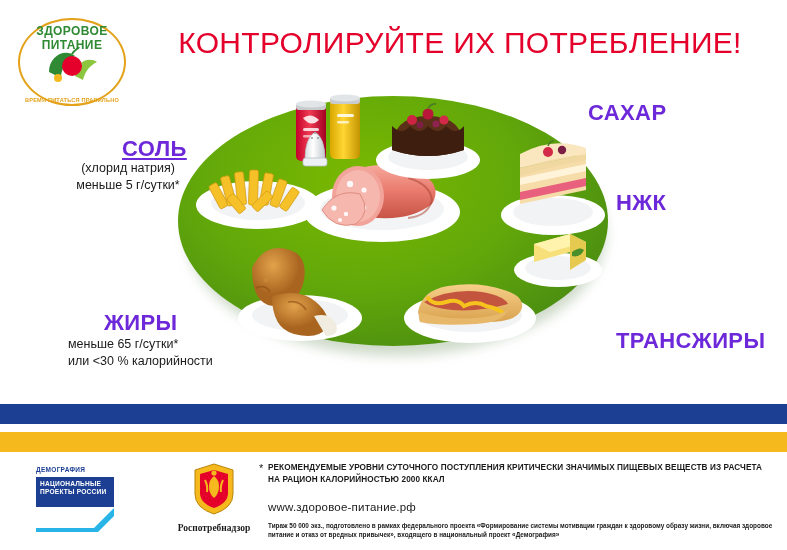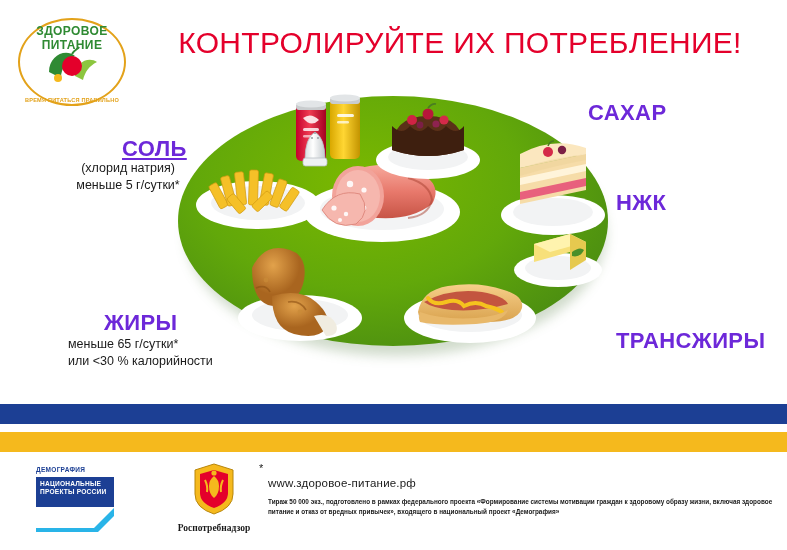--- a/index.html
+++ b/index.html
@@ -443,17 +443,18 @@
       <path d="M23 14 q-5 4 -5 10 q0 8 5 12 q5 -4 5 -12 q0 -6 -5 -10 z" fill="#f5b91d"></path>
       <path d="M14 18 q3 6 2 12" stroke="#f5b91d" stroke-width="2" fill="none"></path>
       <path d="M32 18 q-3 6 -2 12" stroke="#f5b91d" stroke-width="2" fill="none"></path>
       <circle cx="23" cy="11" r="2.6" fill="#f5b91d"></circle>
     </svg>
     <div class="rpn-label">Роспотребнадзор</div>
   </div>
 
   <div class="footer-text">
     <span class="footer-aster">*</span>
+    <div class="footer-note">РЕКОМЕНДУЕМЫЕ УРОВНИ СУТОЧНОГО ПОСТУПЛЕНИЯ КРИТИЧЕСКИ ЗНАЧИМЫХ ПИЩЕВЫХ ВЕЩЕСТВ ИЗ РАСЧЕТА НА РАЦИОН КАЛОРИЙНОСТЬЮ 2000 ККАЛ</div>
     <div class="footer-site">www.здоровое-питание.рф</div>
     <div class="footer-fine">Тираж 50 000 экз., подготовлено в рамках федерального проекта «Формирование системы мотивации граждан к здоровому образу жизни, включая здоровое питание и отказ от вредных привычек», входящего в национальный проект «Демография»</div>
   </div>
 
 </div>
 
 </body></html>

